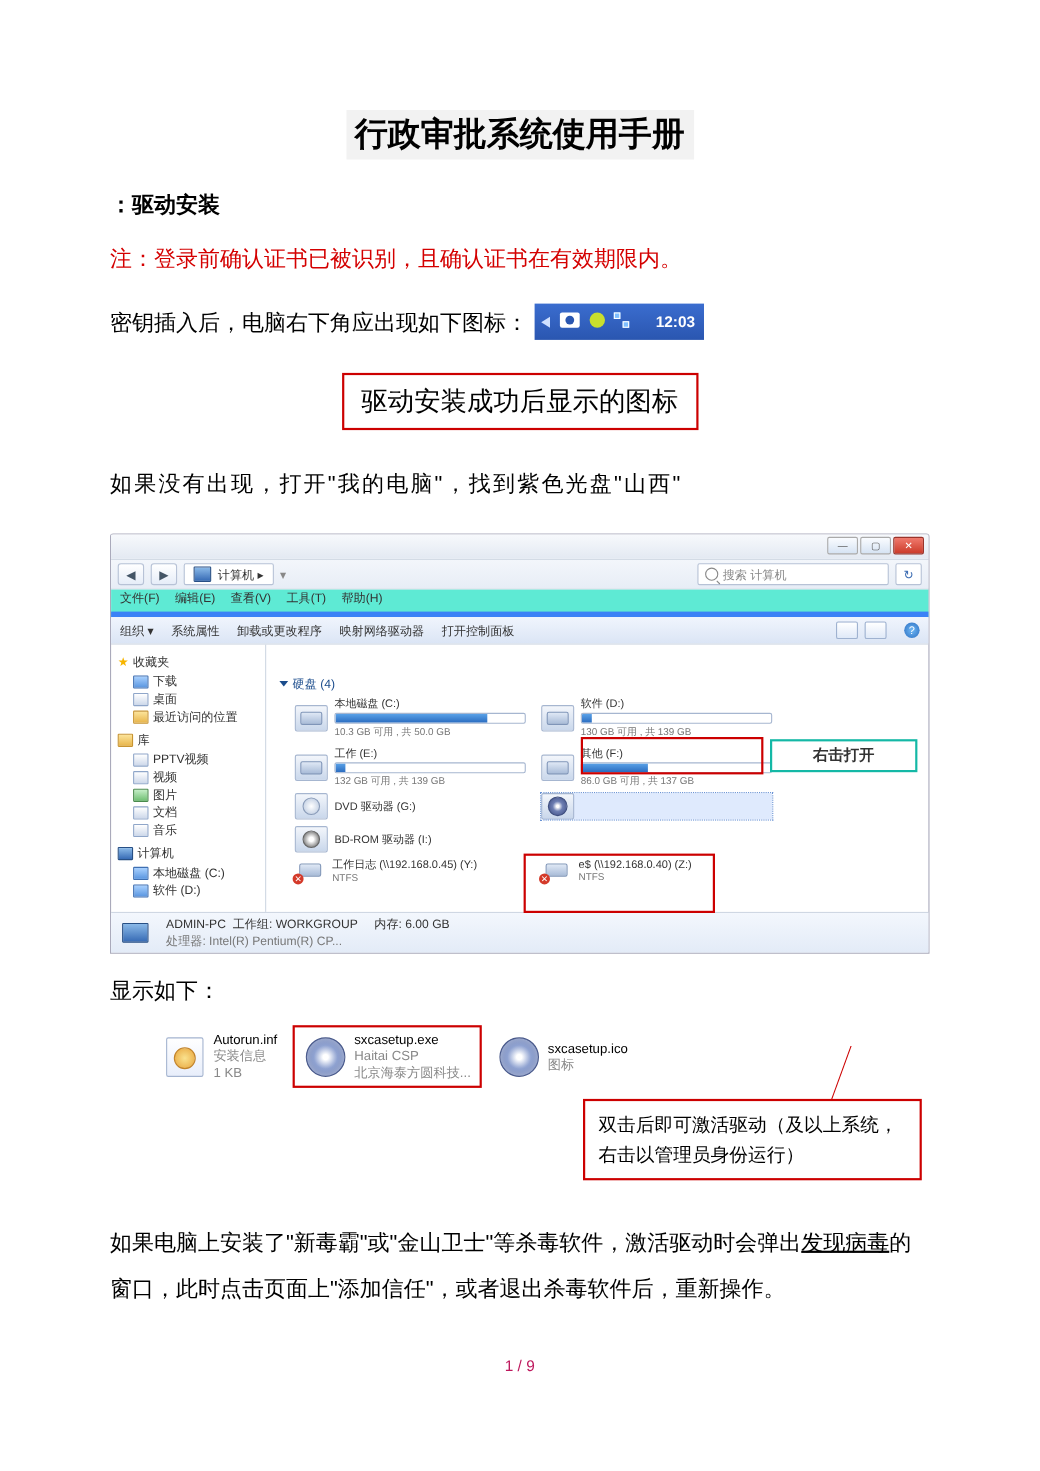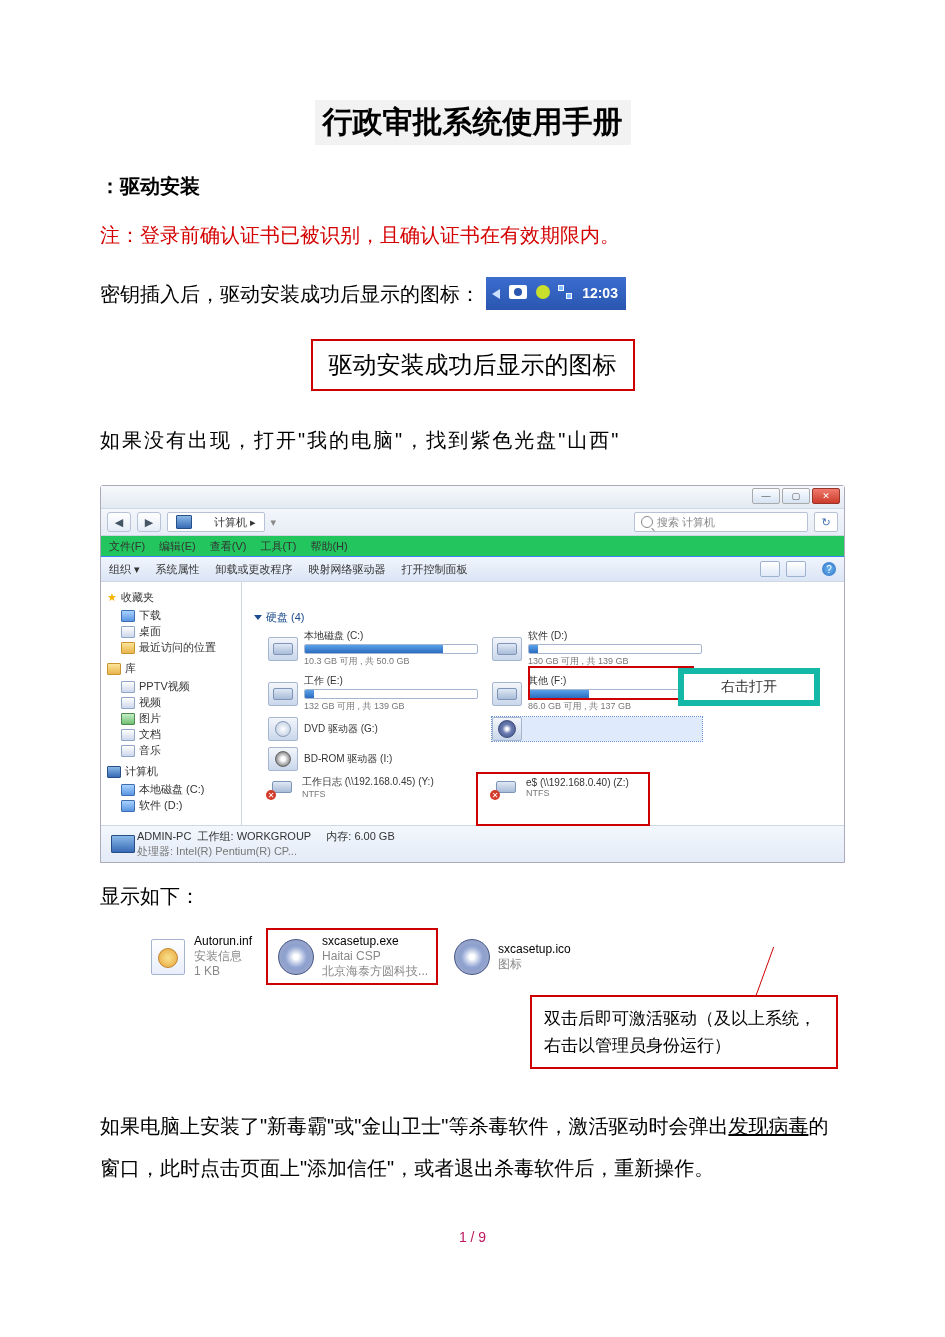--- a/index.html
+++ b/index.html
@@ -11,37 +11,37 @@
   .p{font-size:20px;margin:0 0 26px 0;line-height:1.9}
   .p-spread{letter-spacing:2px}
   .taskbar{display:inline-block;vertical-align:middle;background:linear-gradient(#3b6dcf,#2a56b0);padding:3px 8px 3px 6px;color:#fff;font-size:14px;white-space:nowrap;position:relative;top:-2px}
   .taskbar .tri{width:0;height:0;border-top:5px solid transparent;border-bottom:5px solid transparent;border-right:8px solid #cfe0ff;display:inline-block;margin-right:3px;position:relative;top:1px}
   .taskbar .plug{width:18px;height:14px;background:#fff;border-radius:2px;display:inline-block;margin:0 3px;position:relative;top:1px}
   .taskbar .plug::before{content:"";position:absolute;left:5px;top:3px;width:8px;height:8px;background:#2a56b0;border-radius:50%}
   .taskbar .shield{width:14px;height:14px;background:#c9df2d;border-radius:50%;display:inline-block;margin:0 2px;position:relative;top:1px}
   .taskbar .net{width:14px;height:14px;display:inline-block;position:relative;top:1px;margin:0 2px}
   .taskbar .net::before{content:"";position:absolute;left:0;top:0;width:6px;height:6px;background:#7fbfff;border:1px solid #fff;box-sizing:border-box}
   .taskbar .net::after{content:"";position:absolute;right:0;bottom:0;width:6px;height:6px;background:#7fbfff;border:1px solid #fff;box-sizing:border-box}
-  .taskbar .time{font-weight:bold;margin-left:4px}
+  .taskbar .time{font-weight:bold;margin-left:18px}
   .callout-row{display:flex;justify-content:center;margin:6px 0 30px 0;position:relative}
   .callout-box{border:2px solid #c00;padding:8px 16px;font-size:24px}
   .explorer{border:1px solid #aab;border-radius:3px 3px 0 0;font-size:11px;color:#333;background:#fff;position:relative}
   .ex-title{height:22px;background:linear-gradient(#f7f9fc,#e3e9f2);position:relative}
   .winbtns{position:absolute;right:4px;top:2px;display:flex;gap:2px}
   .winbtn{width:26px;height:14px;border:1px solid #aaa;background:linear-gradient(#fafcff,#d6e3f3);border-radius:2px;display:flex;align-items:center;justify-content:center;font-size:9px;color:#555}
   .winbtn.close{background:linear-gradient(#f07a6e,#cc3b2a);color:#fff;border-color:#9a332a}
   .ex-addr{height:26px;background:linear-gradient(#f3f6fb,#e7edf6);display:flex;align-items:center;padding:0 6px;gap:6px;border-top:1px solid #cfd7e3;border-bottom:1px solid #cfd7e3}
   .navbtn{width:22px;height:18px;border:1px solid #b7c2d6;border-radius:3px;background:linear-gradient(#fff,#e6edf8);display:flex;align-items:center;justify-content:center;color:#456}
-  .crumb{border:1px solid #b7c2d6;border-radius:2px;background:#fff;height:18px;padding:0 8px;display:flex;align-items:center;gap:22px;flex:0 0 auto}
+  .crumb{border:1px solid #b7c2d6;border-radius:2px;background:#fff;height:18px;padding:0 8px;display:flex;align-items:center;gap:6px;flex:0 0 auto}
   .crumb-mon{width:14px;height:12px;background:linear-gradient(#8ab9e8,#376bb5);border:1px solid #274f85;border-radius:1px;display:inline-block}
   .searchbox{border:1px solid #b7c2d6;border-radius:2px;background:#fff;height:18px;width:160px;display:flex;align-items:center;gap:4px;padding:0 6px;color:#888;margin-left:auto}
   .sicon{width:10px;height:10px;border:1px solid #888;border-radius:50%;display:inline-block;position:relative}
   .sicon::after{content:"";position:absolute;right:-3px;bottom:-3px;width:4px;height:1px;background:#888;transform:rotate(45deg)}
   .refresh{width:22px;height:18px;border:1px solid #b7c2d6;border-radius:2px;background:#fff;color:#3a6bb2;display:flex;align-items:center;justify-content:center}
-  .ex-menu{height:20px;background:#22c55e;border-bottom:1px solid #3b82f6;display:flex;align-items:center;gap:14px;padding:0 8px}
+  .ex-menu{height:20px;background:#5eead4;border-bottom:5px solid #3b82f6;display:flex;align-items:flex-start;gap:14px;padding:0 8px}
   .ex-tool{height:24px;background:linear-gradient(#f0f5fd,#dbe5f5);display:flex;align-items:center;gap:16px;padding:0 8px;border-bottom:1px solid #cfd7e3}
   .ex-tool .spacer{flex:1}
   .viewbtn{display:flex;gap:6px;align-items:center}
   .viewbtn span{width:18px;height:14px;border:1px solid #9fb2d0;background:linear-gradient(#fff,#dfe9f8);border-radius:2px}
   .help{width:14px;height:14px;border-radius:50%;background:radial-gradient(#6fb9f5,#2a6cc0);color:#fff;display:flex;align-items:center;justify-content:center;font-size:10px}
   .ex-body{display:flex}
   .ex-side{width:130px;border-right:1px solid #cfd7e3;padding:6px 4px 6px 6px}
   .sidegrp{margin-bottom:6px}
   .sidegrp .cap{display:flex;align-items:center;gap:4px;margin:2px 0 3px 0}
   .star{color:#f7b500;font-size:11px}
@@ -65,24 +65,24 @@
   .drive-name{font-size:10px}
   .bar{height:8px;border:1px solid #a6b6d0;border-radius:2px;background:#fff;margin:1px 0;overflow:hidden}
   .fill{height:100%;background:linear-gradient(#5aa2e8,#2a6cc0)}
   .drive-sub{color:#777;font-size:9px;white-space:nowrap}
   .drive.sel{background:#dfeafd;outline:1px dotted #6a93d4}
   .drive.sel .drive-name{color:#fff;background:#3b6dcf;padding:0 2px}
   .net-drive{display:flex;align-items:center;gap:6px;width:210px}
   .net-icon{width:28px;height:22px;position:relative;flex:0 0 auto;display:flex;align-items:center;justify-content:center}
   .net-icon .d-hdd{position:relative}
   .xmark{position:absolute;left:-2px;bottom:-2px;width:10px;height:10px;border-radius:50%;background:#d43a2a;color:#fff;font-size:8px;display:flex;align-items:center;justify-content:center}
-  .callout-right{position:absolute;right:24px;top:86px;width:130px;height:26px;border:6px solid #14b8a6;background:#fff;display:flex;align-items:center;justify-content:center;font-size:14px;font-weight:normal}
+  .callout-right{position:absolute;right:10px;top:86px;width:130px;height:26px;border:2px solid #14b8a6;background:#fff;display:flex;align-items:center;justify-content:center;font-size:14px;font-weight:bold}
   .callout-right-box{position:absolute;right:150px;top:84px;width:162px;height:30px;border:2px solid #c00}
   .callout-cd{position:absolute;left:234px;top:190px;width:170px;height:50px;border:2px solid #c00}
-  .ex-status{height:36px;border-top:1px solid #cfd7e3;background:linear-gradient(#f3f7fd,#e3ebf7);display:flex;align-items:center;gap:0;padding:0 8px}
+  .ex-status{height:36px;border-top:1px solid #cfd7e3;background:linear-gradient(#f3f7fd,#e3ebf7);display:flex;align-items:center;gap:14px;padding:0 8px}
   .pc-big{width:28px;height:24px;display:flex;align-items:center;justify-content:center}
   .pc-big .mon{width:22px;height:16px}
   .p-after{margin:20px 0 18px 0;font-size:20px}
   .files-row{display:flex;align-items:center;gap:14px;margin:0 0 10px 48px;position:relative;font-size:12px}
   .file{display:flex;align-items:center;gap:6px}
   .file .icon{width:40px;height:40px;display:flex;align-items:center;justify-content:center}
   .inf{width:32px;height:34px;background:linear-gradient(#fff,#e8eefb);border:1px solid #a4b4d0;border-radius:2px;position:relative}
   .inf::after{content:"";position:absolute;left:6px;top:8px;width:18px;height:18px;border-radius:50%;background:radial-gradient(#fae28e,#e7a33a);border:1px solid #c1832b}
   .disc{width:34px;height:34px;border-radius:50%;background:radial-gradient(#fff 10%,#8a9ecf 45%,#5a6ea6 85%);border:1px solid #49598a;box-shadow:inset 0 0 8px rgba(255,255,255,.6)}
   .file .txt{line-height:1.25}
@@ -96,21 +96,21 @@
 </style>
 </head>
 <body>
 
 <div class="page">
   <div class="title">行政审批系统使用手册</div>
   <div class="h2">：驱动安装</div>
   <div class="note">注：登录前确认证书已被识别，且确认证书在有效期限内。</div>
 
   <div class="p">
-    <span>密钥插入后，驱动安装成功后显示的图标：</span>
+    <span>密钥插入后，电脑右下角应出现如下图标：</span>
     <span class="taskbar">
       <span class="tri"></span>
       <span class="plug"></span>
       <span class="shield"></span>
       <span class="net"></span>
       <span class="time">12:03</span>
     </span>
   </div>
 
   <div class="callout-row">

